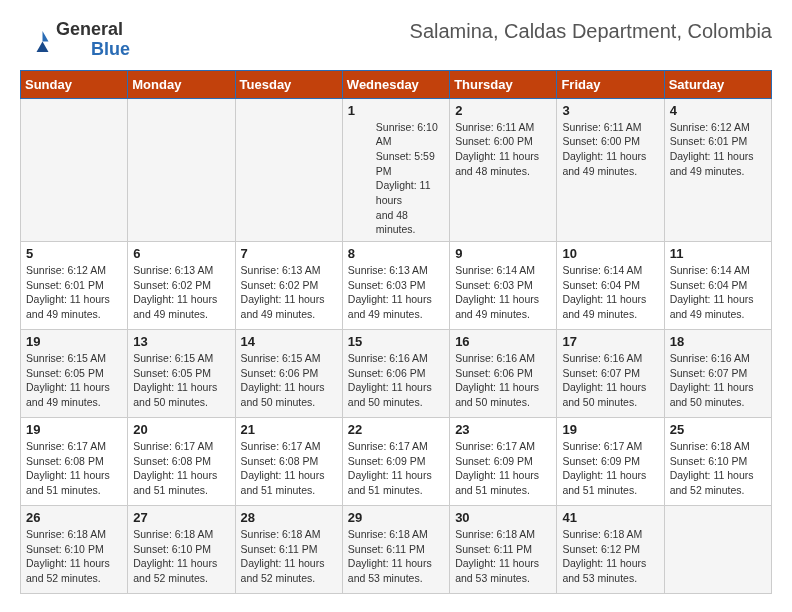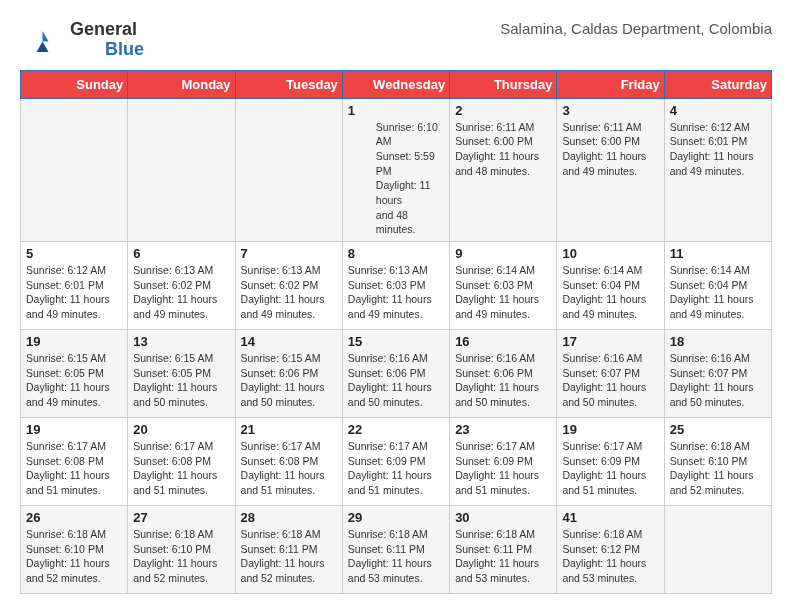--- a/index.html
+++ b/index.html
@@ -12,21 +12,21 @@
     }
     .header {
       display: flex;
       justify-content: space-between;
       align-items: flex-start;
       margin-bottom: 10px;
     }
     .logo {
       display: flex;
       align-items: center;
-      gap: 20px;
+      gap: 6px;
     }
     .logo-text {
       font-size: 18px;
       font-weight: bold;
       line-height: 1.1;
     }
     .logo-general { color: #333; }
     .logo-blue { color: #2a6cb5; margin-left: 35px; }
     .logo-icon {
       width: 30px;
@@ -34,33 +34,33 @@
     }
     .title-block {
       text-align: right;
     }
     .month-title {
       font-size: 32px;
       font-weight: bold;
       color: #333;
     }
     .location-title {
-      font-size: 15px;
+      font-size: 20px;
       color: #555;
     }
     table {
       width: 100%;
       border-collapse: collapse;
       font-size: 11px;
     }
     thead tr th {
-      background-color: #ef4444;
+      background-color: #c2410c;
       color: #fff;
       padding: 6px 4px;
-      text-align: right;
+      text-align: left;
       font-size: 13px;
       font-weight: bold;
       border: 1px solid #2a6cb5;
     }
     tbody tr td {
       vertical-align: top;
       border: 1px solid #ccc;
       padding: 4px 5px;
       width: calc(100% / 7);
       min-height: 80px;

